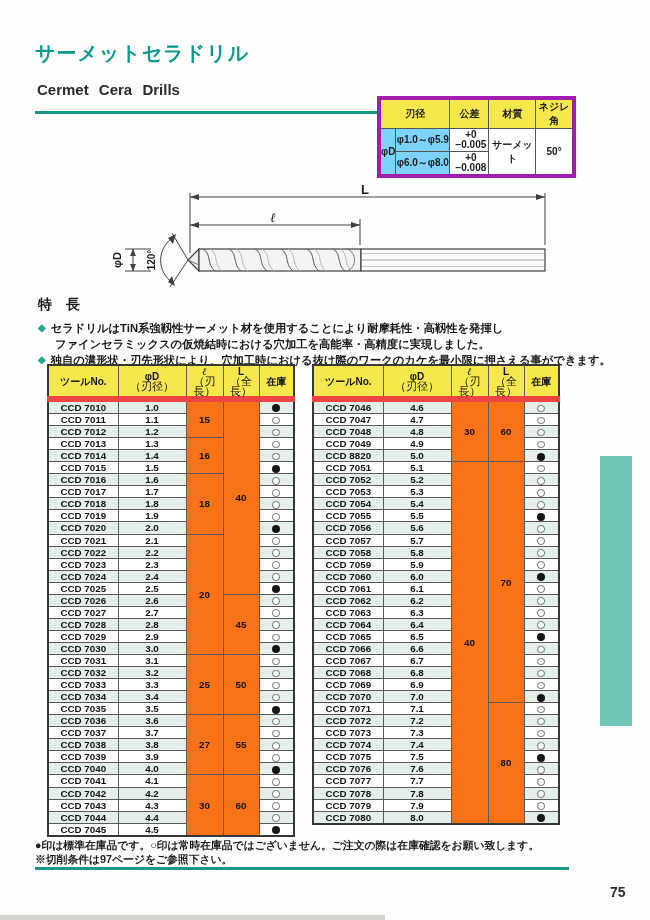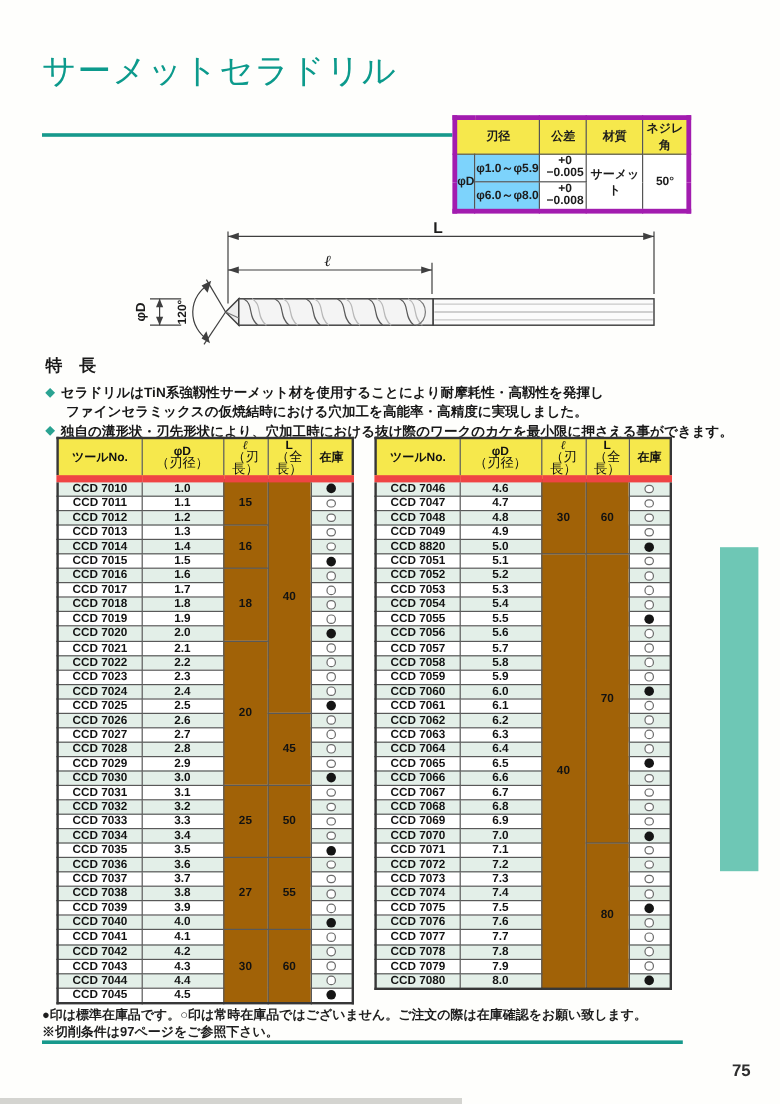--- a/index.html
+++ b/index.html
@@ -2,21 +2,21 @@
 <html><head>
 <meta charset="utf-8">
 <style>
   html,body { margin:0; padding:0; background:#888; }
   .page {
     position:relative; width:650px; height:920px; margin:0 auto;
     background:#fefefc; overflow:hidden;
     font-family:"Liberation Sans", sans-serif; color:#1c1c1c;
   }
   
-  .title-jp { position:absolute; left:35px; top:40px; font-size:28px; font-weight:normal;
+  .title-jp { position:absolute; left:35px; top:40px; font-size:20px; font-weight:bold;
               color:#0c9a8c; letter-spacing:1px; }
   .title-en { position:absolute; left:37px; top:81px; font-size:15px; font-weight:bold;
               color:#2a2a2a; word-spacing:6px; }
   .rule-top { position:absolute; left:35px; top:111px; width:534px; height:3px; background:#17998c; }
   .rule-bottom { position:absolute; left:35px; top:867px; width:534px; height:3px; background:#17998c; }
 
   
   .spec-table { position:absolute; left:377px; top:96px; border-collapse:collapse;
                 table-layout:fixed; background:#fff; border:4px solid #a21caf; }
   .spec-table th, .spec-table td { border:1px solid #555; padding:0; text-align:center;
@@ -49,39 +49,40 @@
   #table-left  { left:47px; }
   #table-right { left:312px; }
   .tool-table th, .tool-table td { border:1px solid #595959; padding:0; text-align:center;
                 vertical-align:middle; }
   .tool-table th { background:#f6e84c; height:25px; border-bottom:6px solid #ef4444; }
   .tool-table th .t1 { font-size:10px; font-weight:bold; line-height:11px; color:#111; }
   .tool-table th .t1.script { font-family:"DejaVu Serif", serif; font-style:italic; }
   .tool-table th .t2 { font-size:11px; font-weight:normal; line-height:9.5px; color:#111; }
   .tool-table td { height:11.05px; font-size:9.8px; font-weight:bold; color:#121212;
                    line-height:11px; }
-  .c-flute, .c-total { background:#a16207; font-size:10px; }
+  .c-flute, .c-total { background:#f97316; font-size:10px; }
   tr.alt .c-no, tr.alt .c-dia, tr.alt .c-stock { background:#e3efe8; }
   .dot { display:inline-block; border-radius:50%; vertical-align:middle; }
   .dot.filled { width:8px; height:8px; background:#151515; }
   .dot.open { width:5.6px; height:5.6px; background:#fff; border:1.5px solid #6b6b6b; }
 
   
   .footer-note1 { position:absolute; left:35px; top:839px; font-size:10.8px; font-weight:600; color:#1d1d1d; }
   .footer-note2 { position:absolute; left:35px; top:853px; font-size:10.8px; font-weight:600; color:#1d1d1d; }
   .page-number { position:absolute; left:610px; top:884px; font-size:14px; font-weight:600; color:#2e2e2e; }
   .sidebar-tab { position:absolute; left:600px; top:456px; width:32px; height:270px; background:#6ec7b5; }
   .bottom-edge { position:absolute; left:0; top:915px; width:385px; height:5px; background:#d4d4d0; }
 </style>
 </head>
 <body>
 
 <div class="page">
 
   <div class="title-jp">サーメットセラドリル</div>
+  <div class="title-en">Cermet Cera Drills</div>
   <div class="rule-top"></div>
 
   <table class="spec-table">
     <colgroup>
       <col style="width:15px">
         <col style="width:54px">
         <col style="width:39px">
       <col style="width:47px">
         <col style="width:38px">
     </colgroup>

